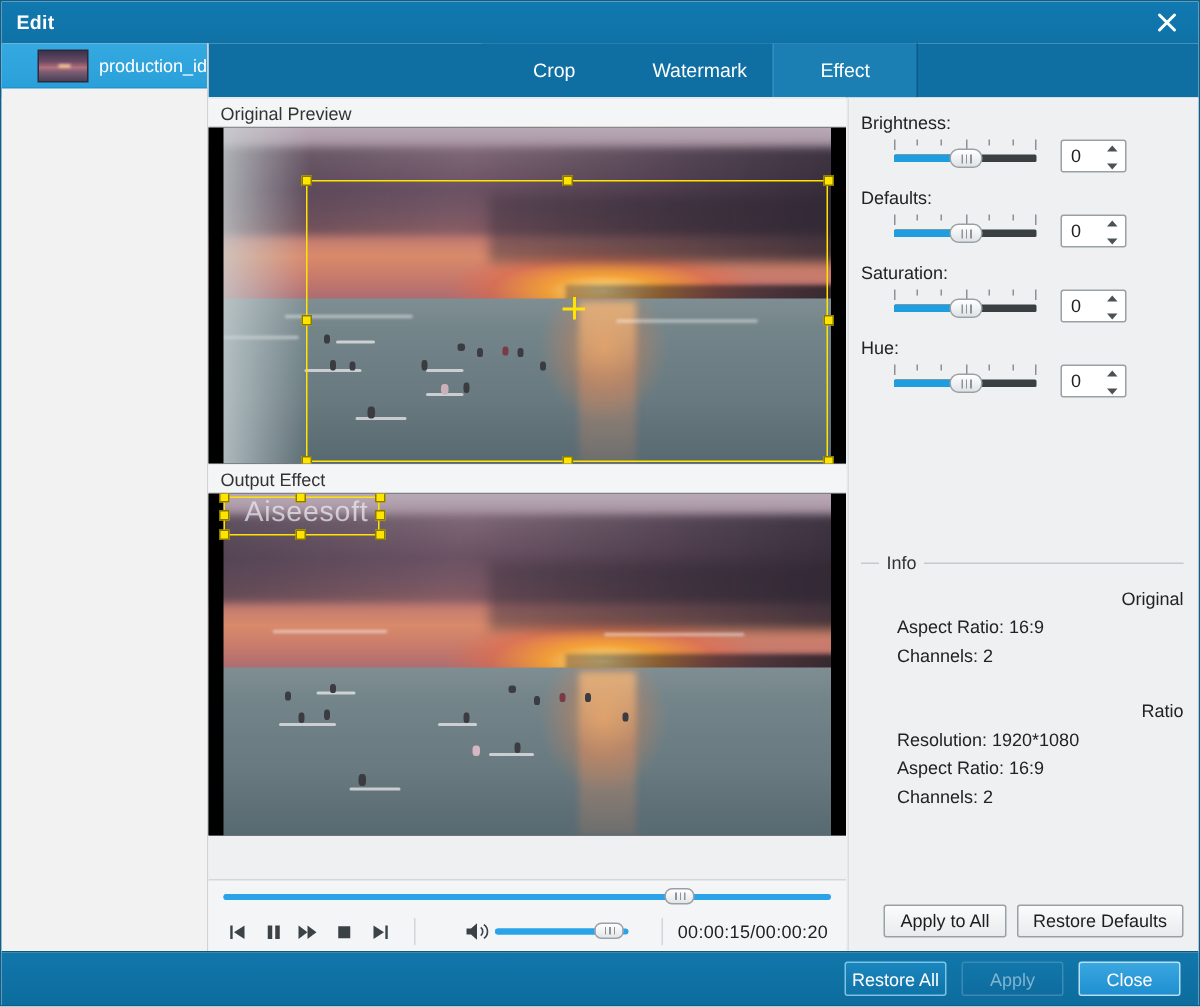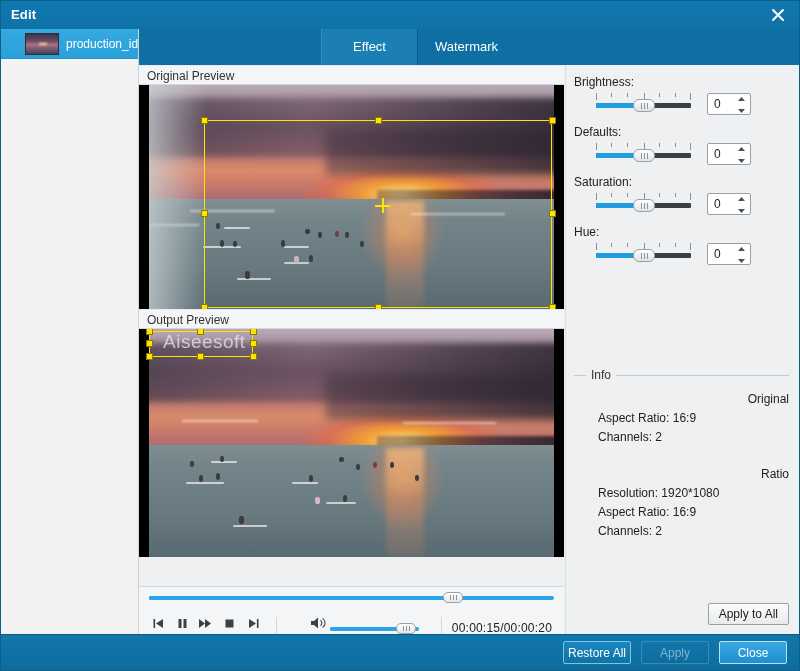--- a/index.html
+++ b/index.html
@@ -206,21 +206,21 @@
     background:linear-gradient(#ffffff,#e3e6e8);
     border:1px solid #9aa1a6;border-radius:5px;
     box-sizing:border-box;
   }
   .thumb::after{
     content:"";position:absolute;left:6px;top:2px;width:7px;height:5px;
     background:repeating-linear-gradient(90deg,#8d959a 0 1px,transparent 1px 3px);
   }
   .ctrl-row{
     position:absolute;left:0;right:0;top:20px;height:28px;
-    display:flex;align-items:flex-end;
+    display:flex;align-items:center;
   }
   .tbtn{
     width:27px;height:24px;display:flex;align-items:center;justify-content:center;
     cursor:pointer;
   }
   .divider-v{width:1px;height:18px;background:#d2d6d8;margin:0 10px;}
   .vol-slider{
     position:relative;width:100px;height:11px;cursor:pointer;
   }
   .time-text{
@@ -335,22 +335,23 @@
     <div class="titlebar-text">Edit</div>
     <div class="close-btn">
       <svg width="14" height="14" viewBox="0 0 14 14">
         <path d="M2 2 L12 12 M12 2 L2 12" stroke="#ffffff" stroke-width="2" stroke-linecap="round" fill="none"></path>
       </svg>
     </div>
   </div>
 
   <div class="tabstrip">
     <div class="tabs">
+      <div class="tab">Crop</div>
+      <div class="tab">Watermark</div>
       <div class="tab active">Effect</div>
-      <div class="tab">Watermark</div>
     </div>
   </div>
 
   <div class="sidebar">
     <div class="file-item">
       <div class="file-thumb"></div>
       <div class="file-label">production_id...</div>
     </div>
   </div>
 
@@ -397,21 +398,21 @@
         <div class="handle" style="left:236px;top:32px;"></div>
         <div class="handle" style="left:410px;top:32px;"></div>
         <div class="handle" style="left:62px;top:125px;"></div>
         <div class="handle" style="left:410px;top:125px;"></div>
         <div class="handle" style="left:62px;top:219px;"></div>
         <div class="handle" style="left:236px;top:219px;"></div>
         <div class="handle" style="left:410px;top:219px;"></div>
         <div class="crosshair" style="left:236px;top:113px;width:15px;height:15px;"></div>
       </div>
 
-      <div class="panel-header">Output Preview</div>
+      <div class="panel-header">Output Effect</div>
       <div class="video-box out">
         <div class="scene">
           <div class="sky"></div>
             <div class="cloudband"></div>
             <div class="cloudband2"></div>
           <div class="land"></div>
             <div class="sea"></div>
             <div class="glint"></div>
           <div class="surf" style="left:10%;top:40%;width:18%;"></div>
           <div class="surf" style="left:62%;top:41%;width:22%;"></div>
@@ -651,20 +652,21 @@
           <div class="info-gap"></div>
           <div class="info-section">Ratio</div>
           <div class="info-line">Resolution: 1920*1080</div>
           <div class="info-line">Aspect Ratio: 16:9</div>
           <div class="info-line">Channels: 2</div>
         </div>
       </div>
 
       <div class="right-btn-row">
         <div class="btn">Apply to All</div>
+        <div class="btn">Restore Defaults</div>
       </div>
     </div>
   </div>
 
   <div class="bottombar">
     <div class="bottom-btns">
       <div class="bbtn">Restore All</div>
       <div class="bbtn disabled">Apply</div>
       <div class="bbtn primary">Close</div>
     </div>

